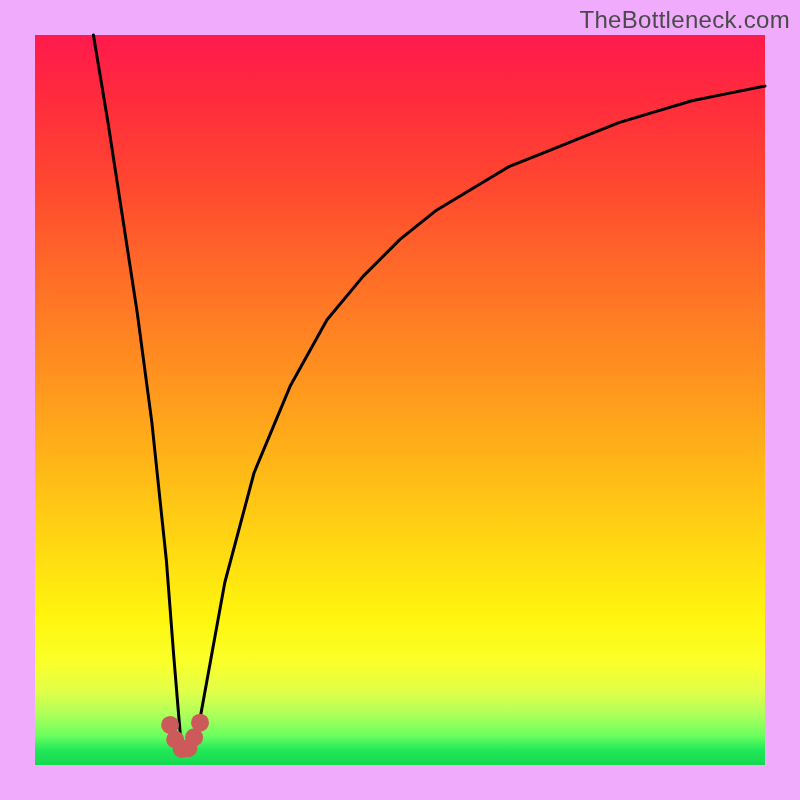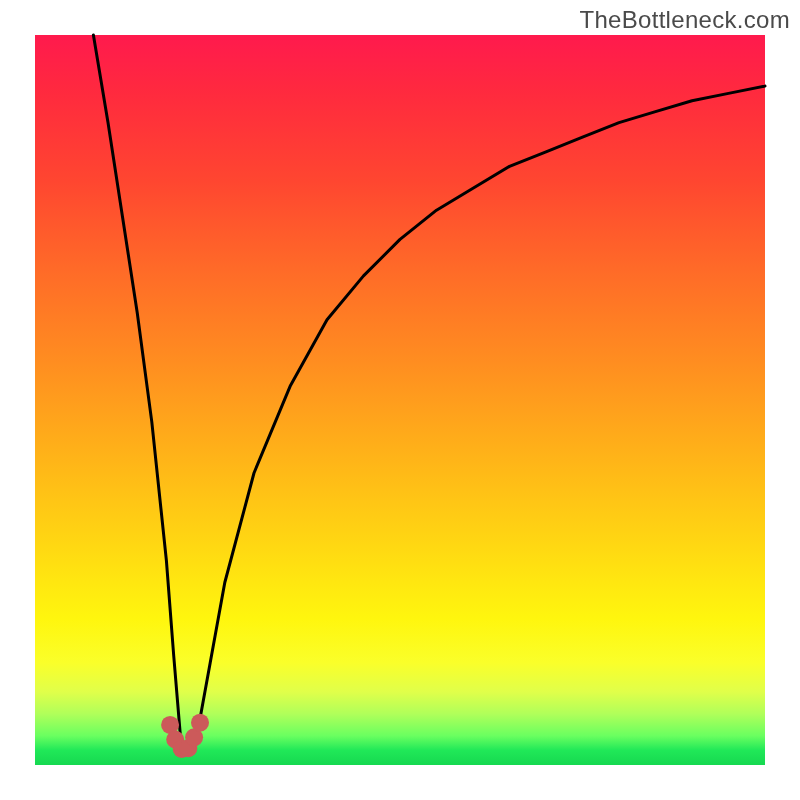--- a/index.html
+++ b/index.html
@@ -10,21 +10,21 @@
     overflow: hidden;
     background: #000;
     font-family: Arial, Helvetica, sans-serif;
   }
   .frame {
     position: absolute;
     left: 0;
     top: 0;
     width: 800px;
     height: 800px;
-    background: #ffffff;
+    background: #f0abfc;
   }
   .plot {
     position: absolute;
     left: 35px;
     top: 35px;
     width: 730px;
     height: 730px;
     
     background: linear-gradient(
       to bottom,

